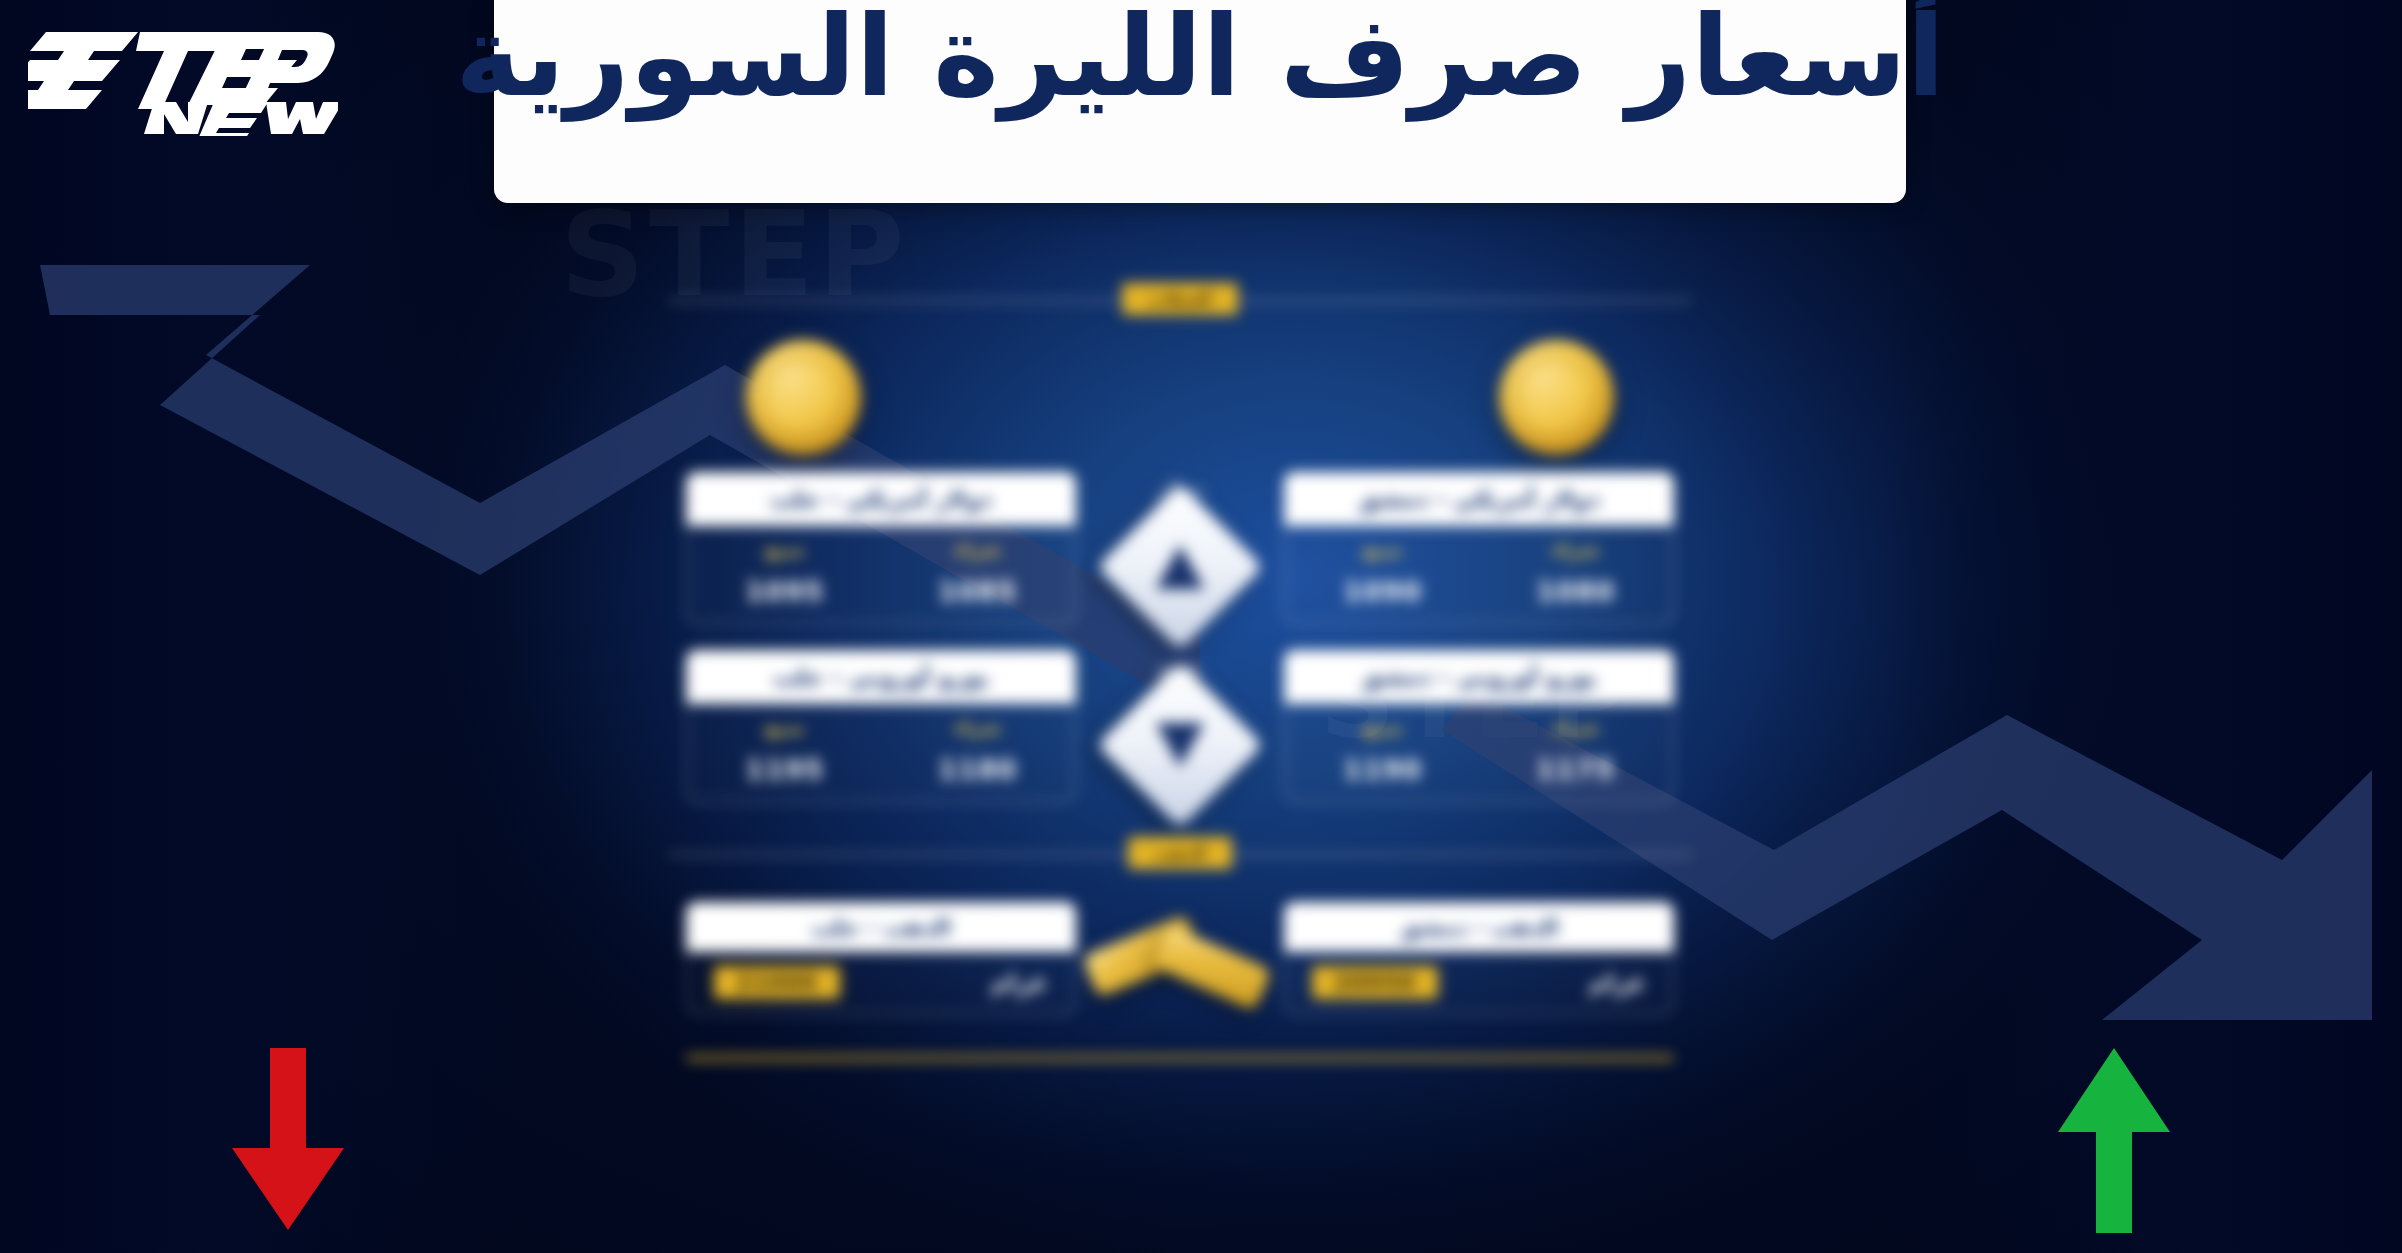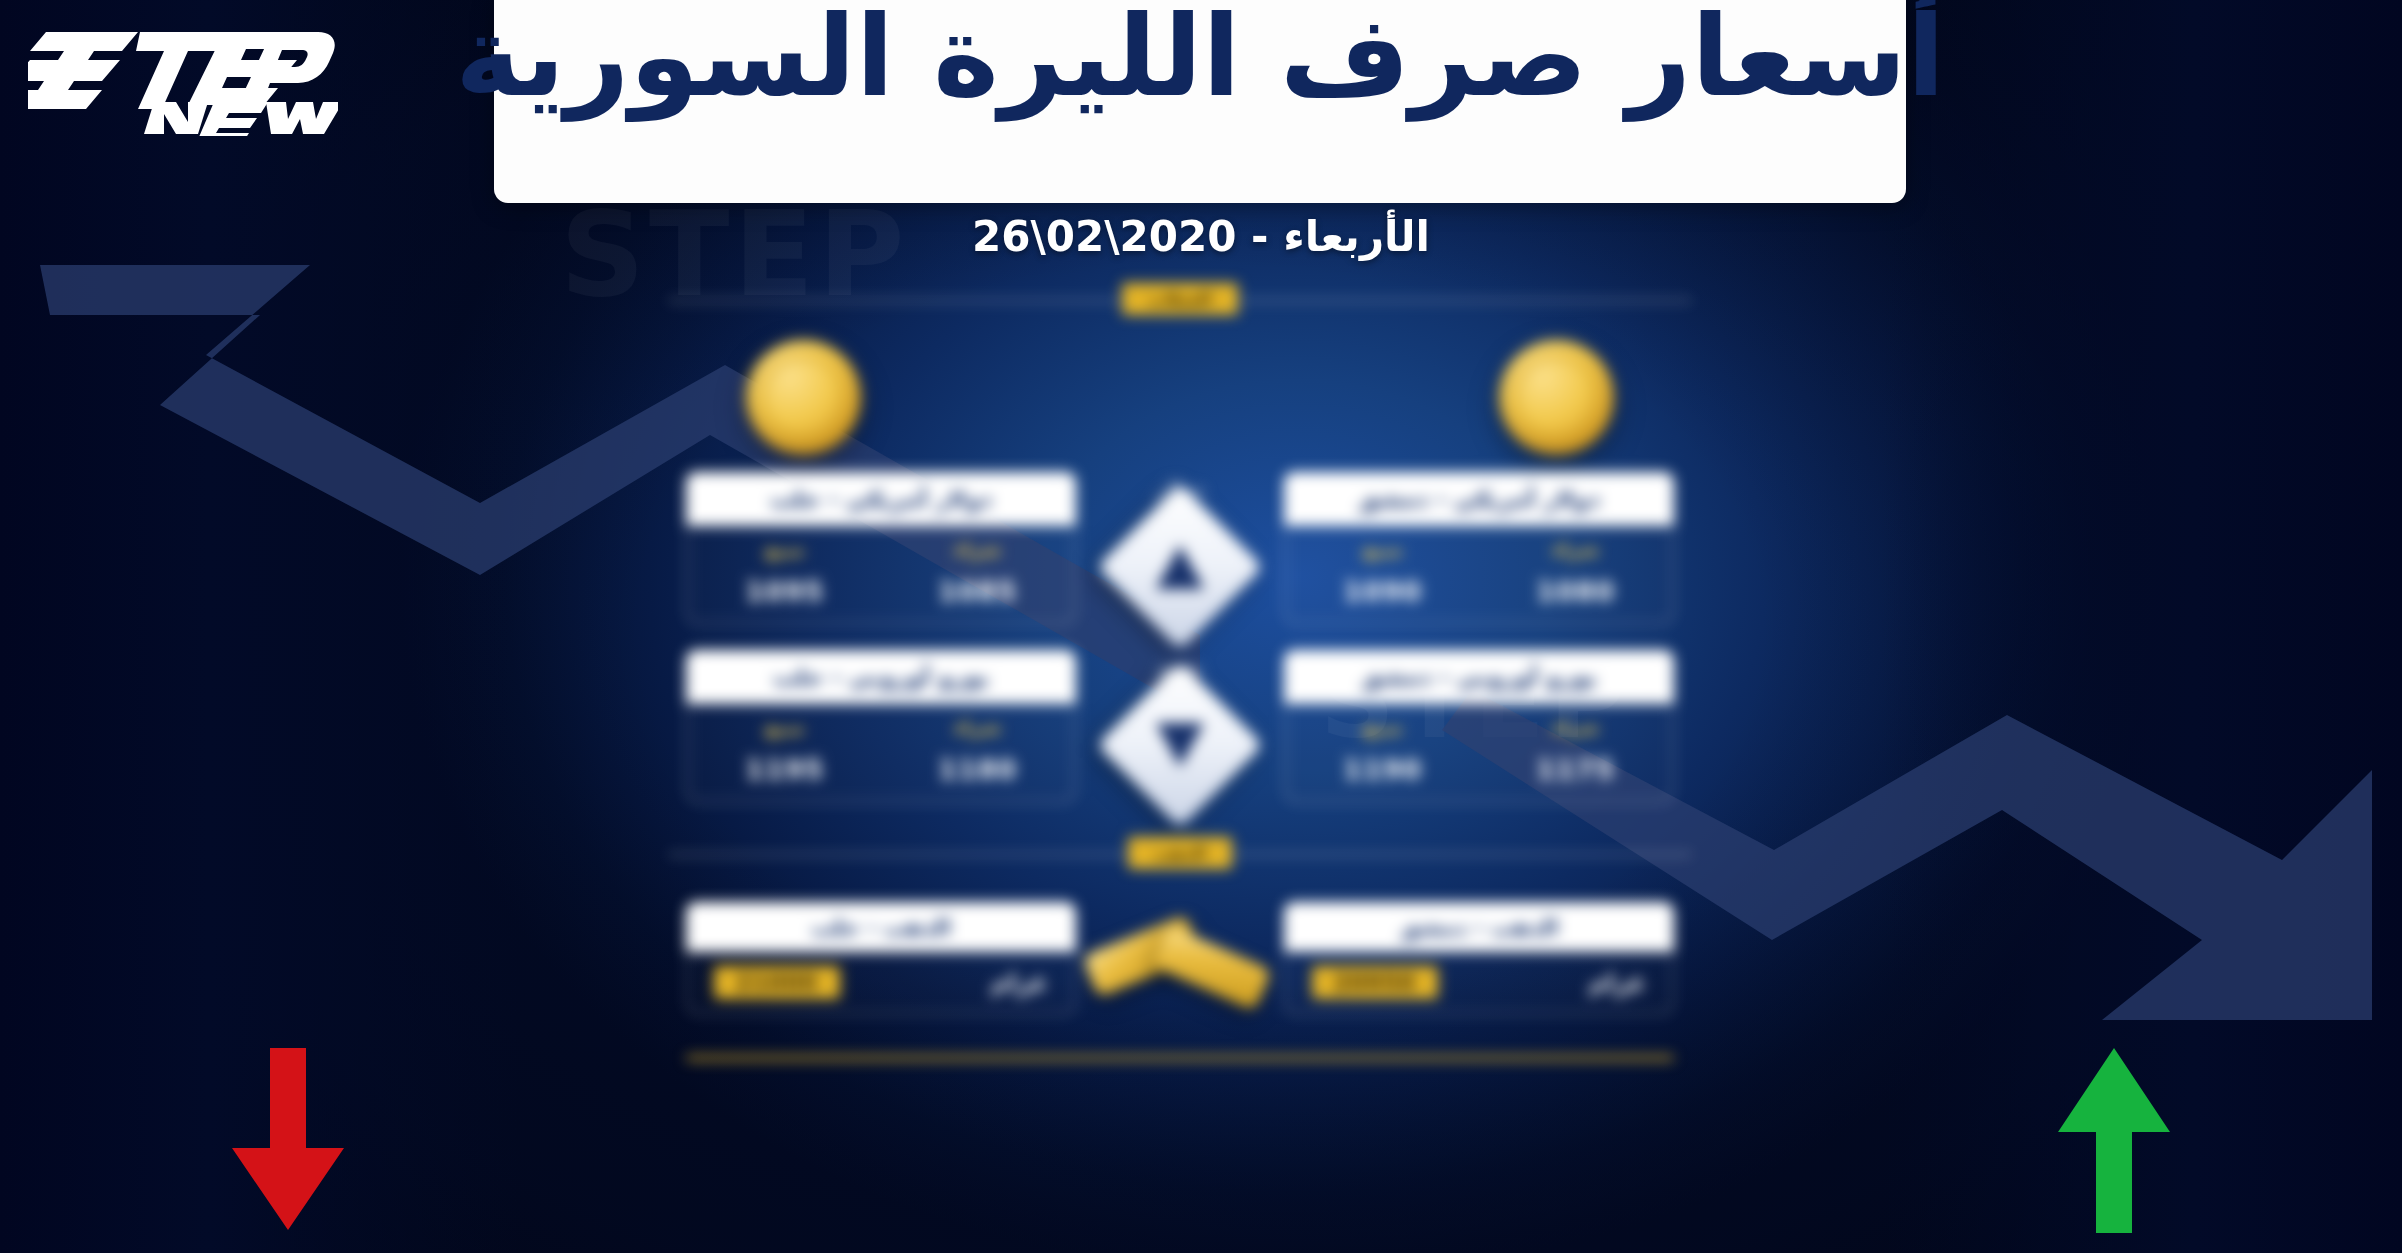--- a/index.html
+++ b/index.html
@@ -312,23 +312,20 @@
 
   <div class="wm wm1">STEP</div>
   <div class="wm wm2">
     <span>STEP</span>
   </div>
 
   <div class="title-banner">
     <div class="title-text">أسعار صرف الليرة السورية</div>
   </div>
 
-  <div class="date-line">
-    <span class="date-text">الأربعاء - 2020\02\26</span>
-  </div>
 
   <div class="card">
 
     <div class="sec-head">
       <div class="sec-rule"></div>
       <div class="sec-chip">العملات</div>
     </div>
 
     <div class="coins-row">
       <div class="coin"></div>

